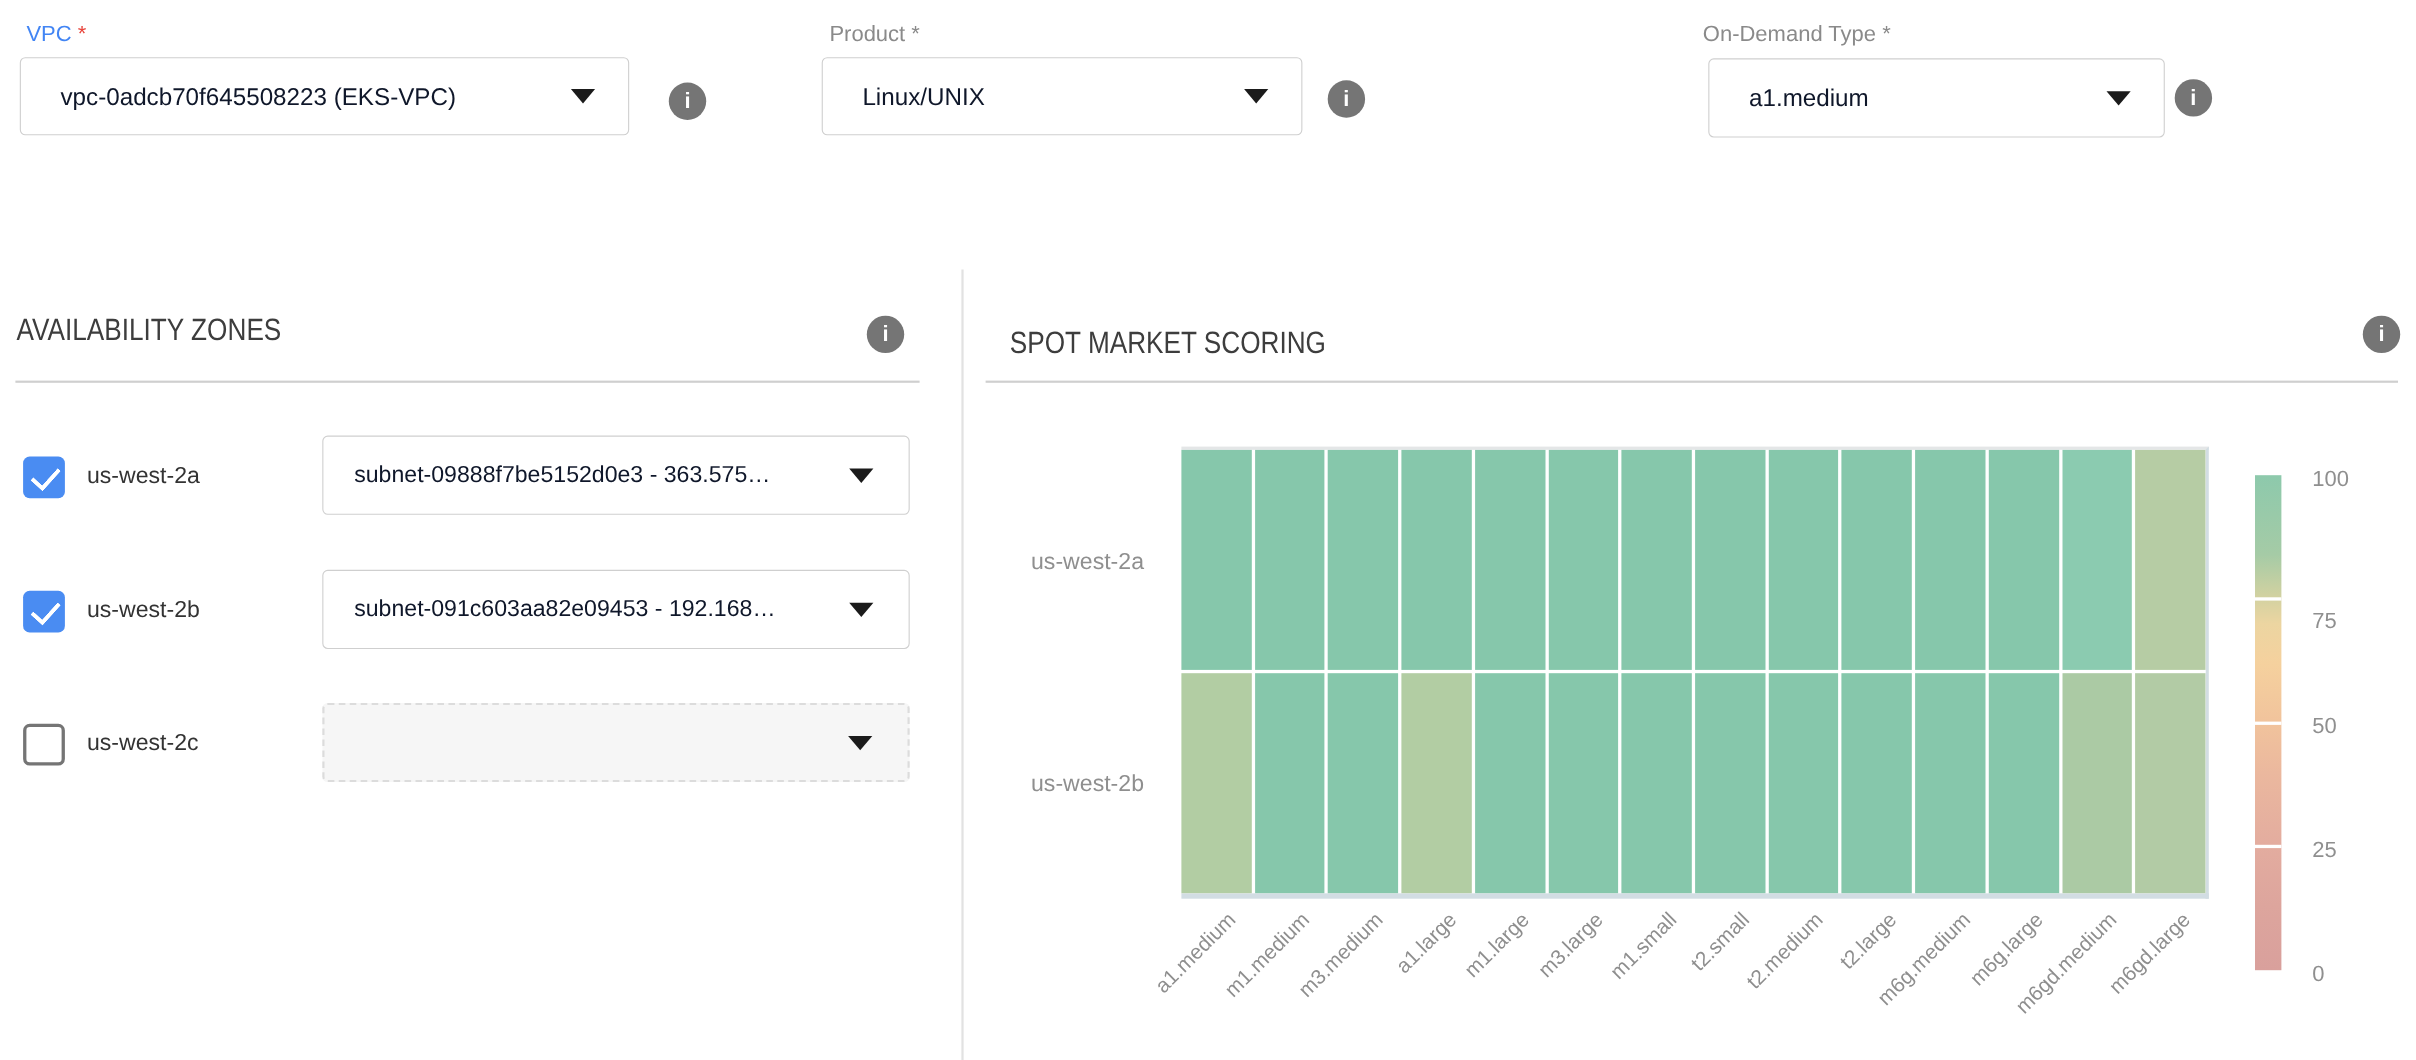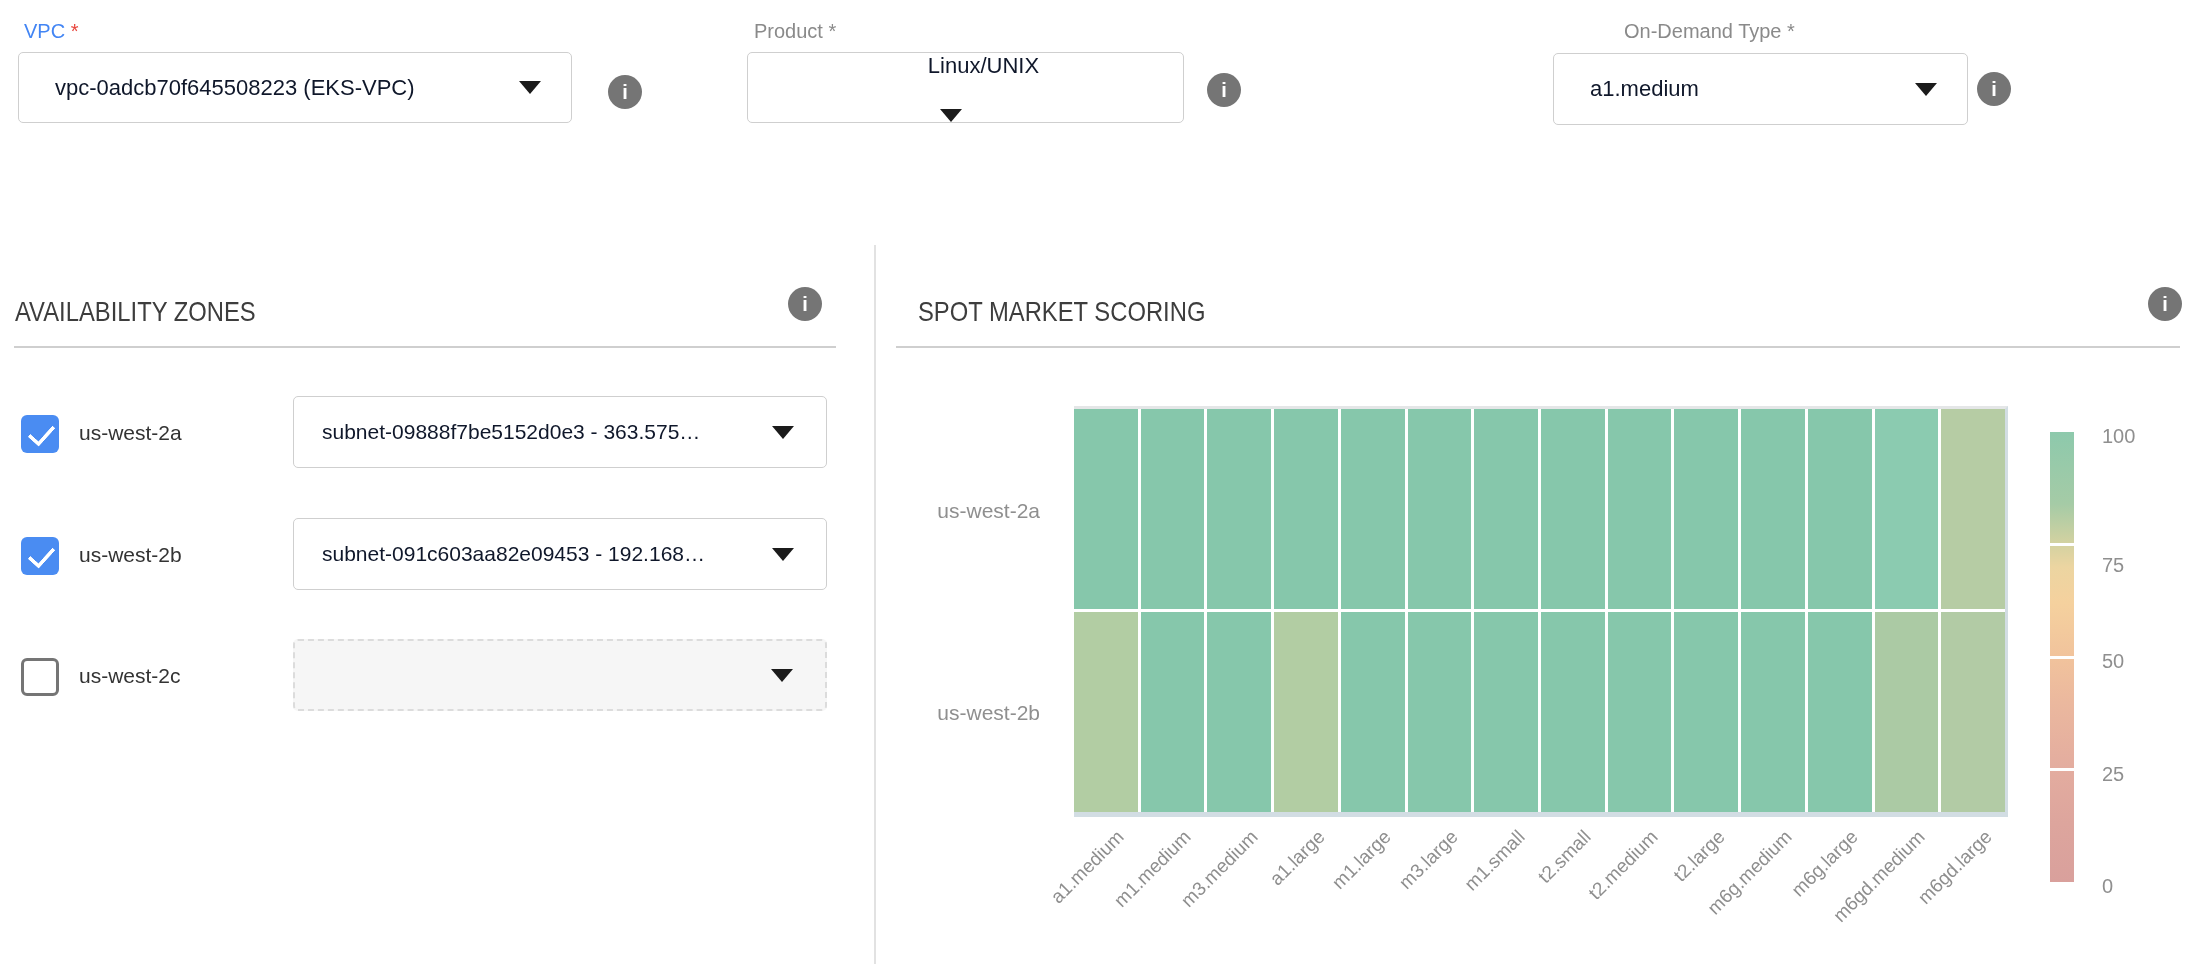--- a/index.html
+++ b/index.html
@@ -63,36 +63,36 @@
 <div class="canvas">
 
   <div class="field-label vpc" style="left:24px;"><span>VPC</span> <span class="req">*</span></div>
   <div class="select" style="left:18px; top:52px; width:554px; height:71px;">
     <span class="select-value">vpc-0adcb70f645508223 (EKS-VPC)</span>
     <span class="caret"></span>
   </div>
   <div class="info-icon" style="left:608px; top:75px;">i</div>
 
   <div class="field-label" style="left:754px;"><span>Product</span> <span class="req">*</span></div>
-  <div class="select" style="left:747px; top:52px; width:437px; height:71px;flex-direction:column;">
+  <div class="select" style="left:747px; top:52px; width:437px; height:71px;">
     <span class="select-value">Linux/UNIX</span>
     <span class="caret"></span>
   </div>
   <div class="info-icon" style="left:1207px; top:73px;">i</div>
 
-  <div class="field-label" style="left:1624px;"><span>On-Demand Type</span> <span class="req">*</span></div>
+  <div class="field-label" style="left:1548px;"><span>On-Demand Type</span> <span class="req">*</span></div>
   <div class="select" style="left:1553px; top:53px; width:415px; height:72px;">
     <span class="select-value">a1.medium</span>
     <span class="caret"></span>
   </div>
   <div class="info-icon" style="left:1977px; top:72px;">i</div>
 
   <div class="v-divider" style="left:874px; top:245px; height:719px;"></div>
 
-  <div class="section-title" style="left:15px; top:296px;"><span class="cond">AVAILABILITY ZONES</span></div>
+  <div class="section-title" style="left:15px; top:284px;"><span class="cond">AVAILABILITY ZONES</span></div>
   <div class="info-icon" style="left:788px; top:287px;">i</div>
   <div class="h-divider" style="left:14px; top:346px; width:822px;"></div>
 
   <div class="az-row" style="top:396px;">
     <span class="checkbox checked" style="top:19px;"></span>
     <span class="az-zone" style="top:18px;">us-west-2a</span>
     <div class="select subnet-select">
       <span class="select-value">subnet-09888f7be5152d0e3 - 363.575…</span>
       <span class="caret"></span>
     </div>

